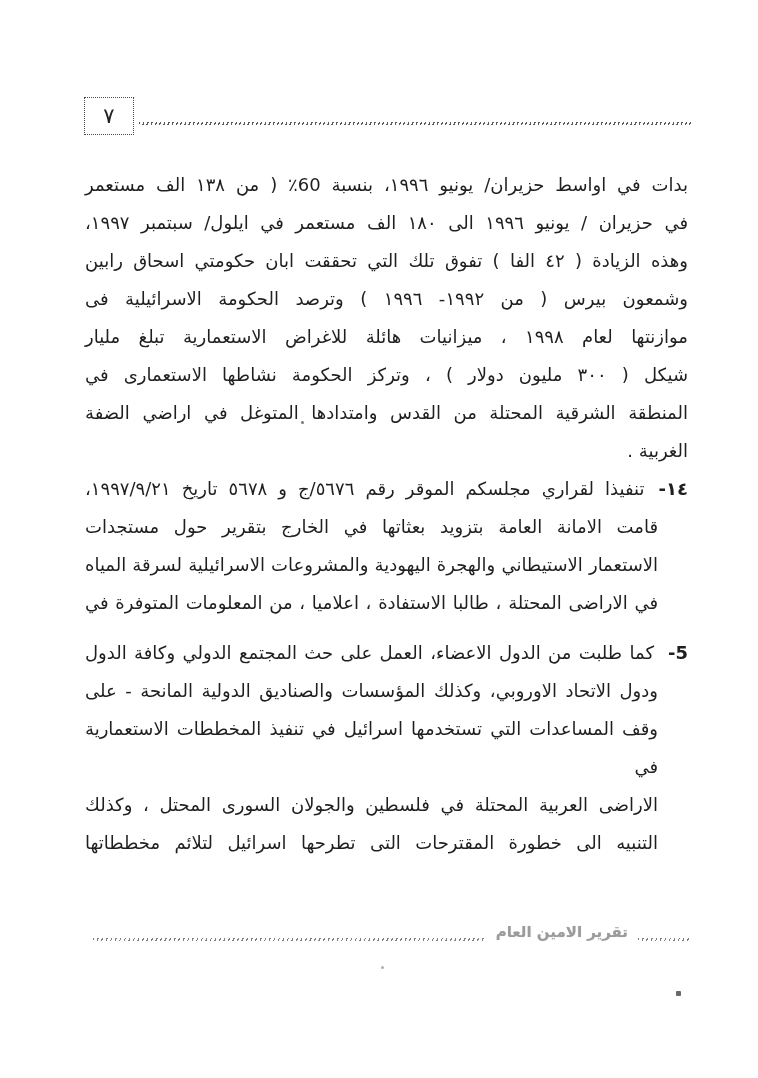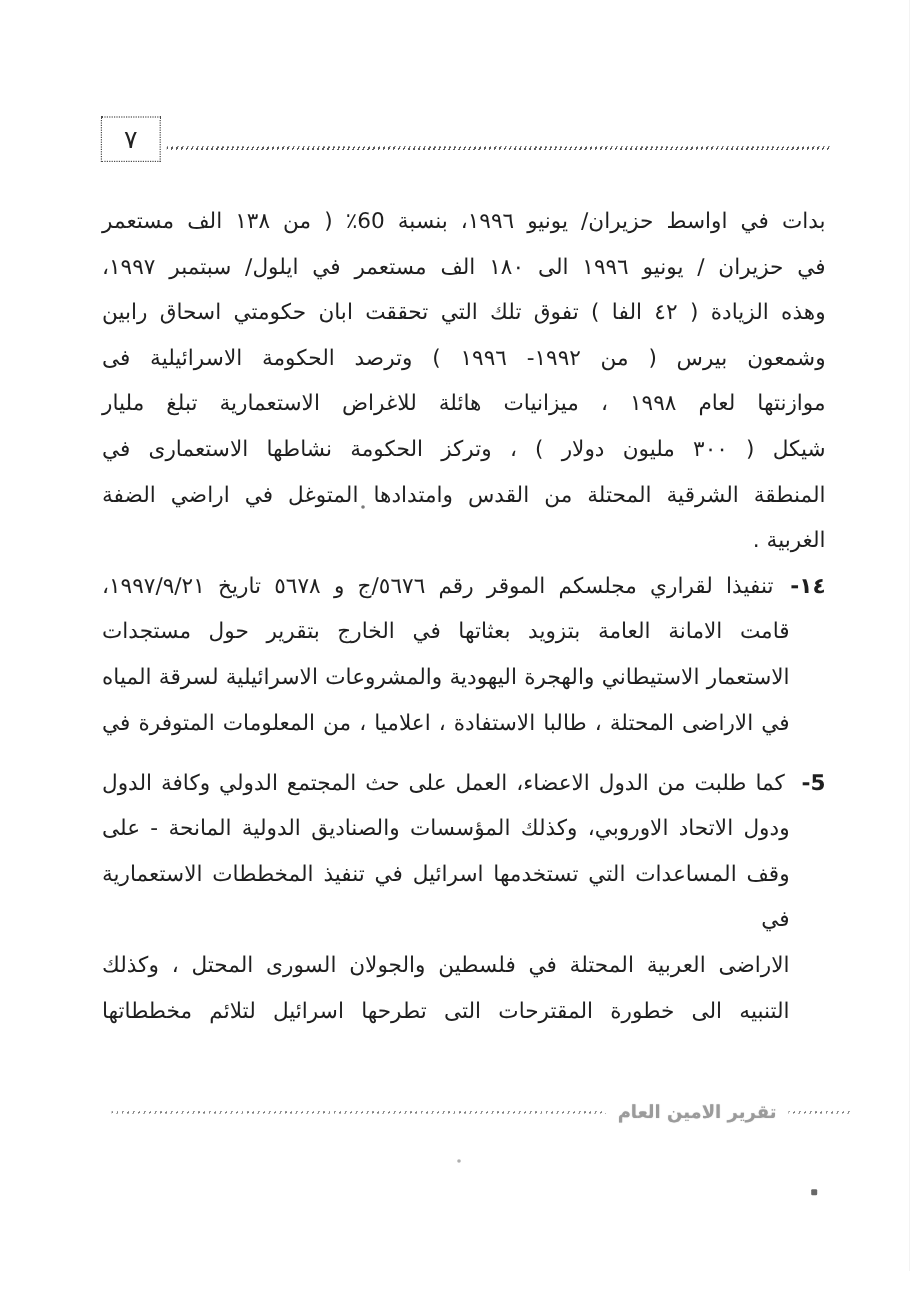--- a/index.html
+++ b/index.html
@@ -47,23 +47,23 @@
   .natural{
     white-space:normal;
     text-align:left;
     text-align-last:right;
   }
   .cont{padding-right:30px;}
   .marker{margin-left:14px;font-weight:bold;}
   .item15{margin-top:12px;}
   
   .footer{
-    position:absolute;top:913px;left:93px;right:49px;
+    position:absolute;top:913px;left:93px;right:68px;
     height:28px;
-    display:flex;flex-direction:row;align-items:center;
+    display:flex;flex-direction:row;align-items:flex-end;
     direction:rtl;
   }
   .footer-rule{
     height:2.6px;
     background:repeating-linear-gradient(112deg,#555 0 1.2px,transparent 1.2px 4.2px);
     opacity:.75;
   }
   .footer-rule.short{width:52px;margin-left:10px;}
   .footer-rule.long{flex:1;margin-right:10px;}
   .footer-note{

